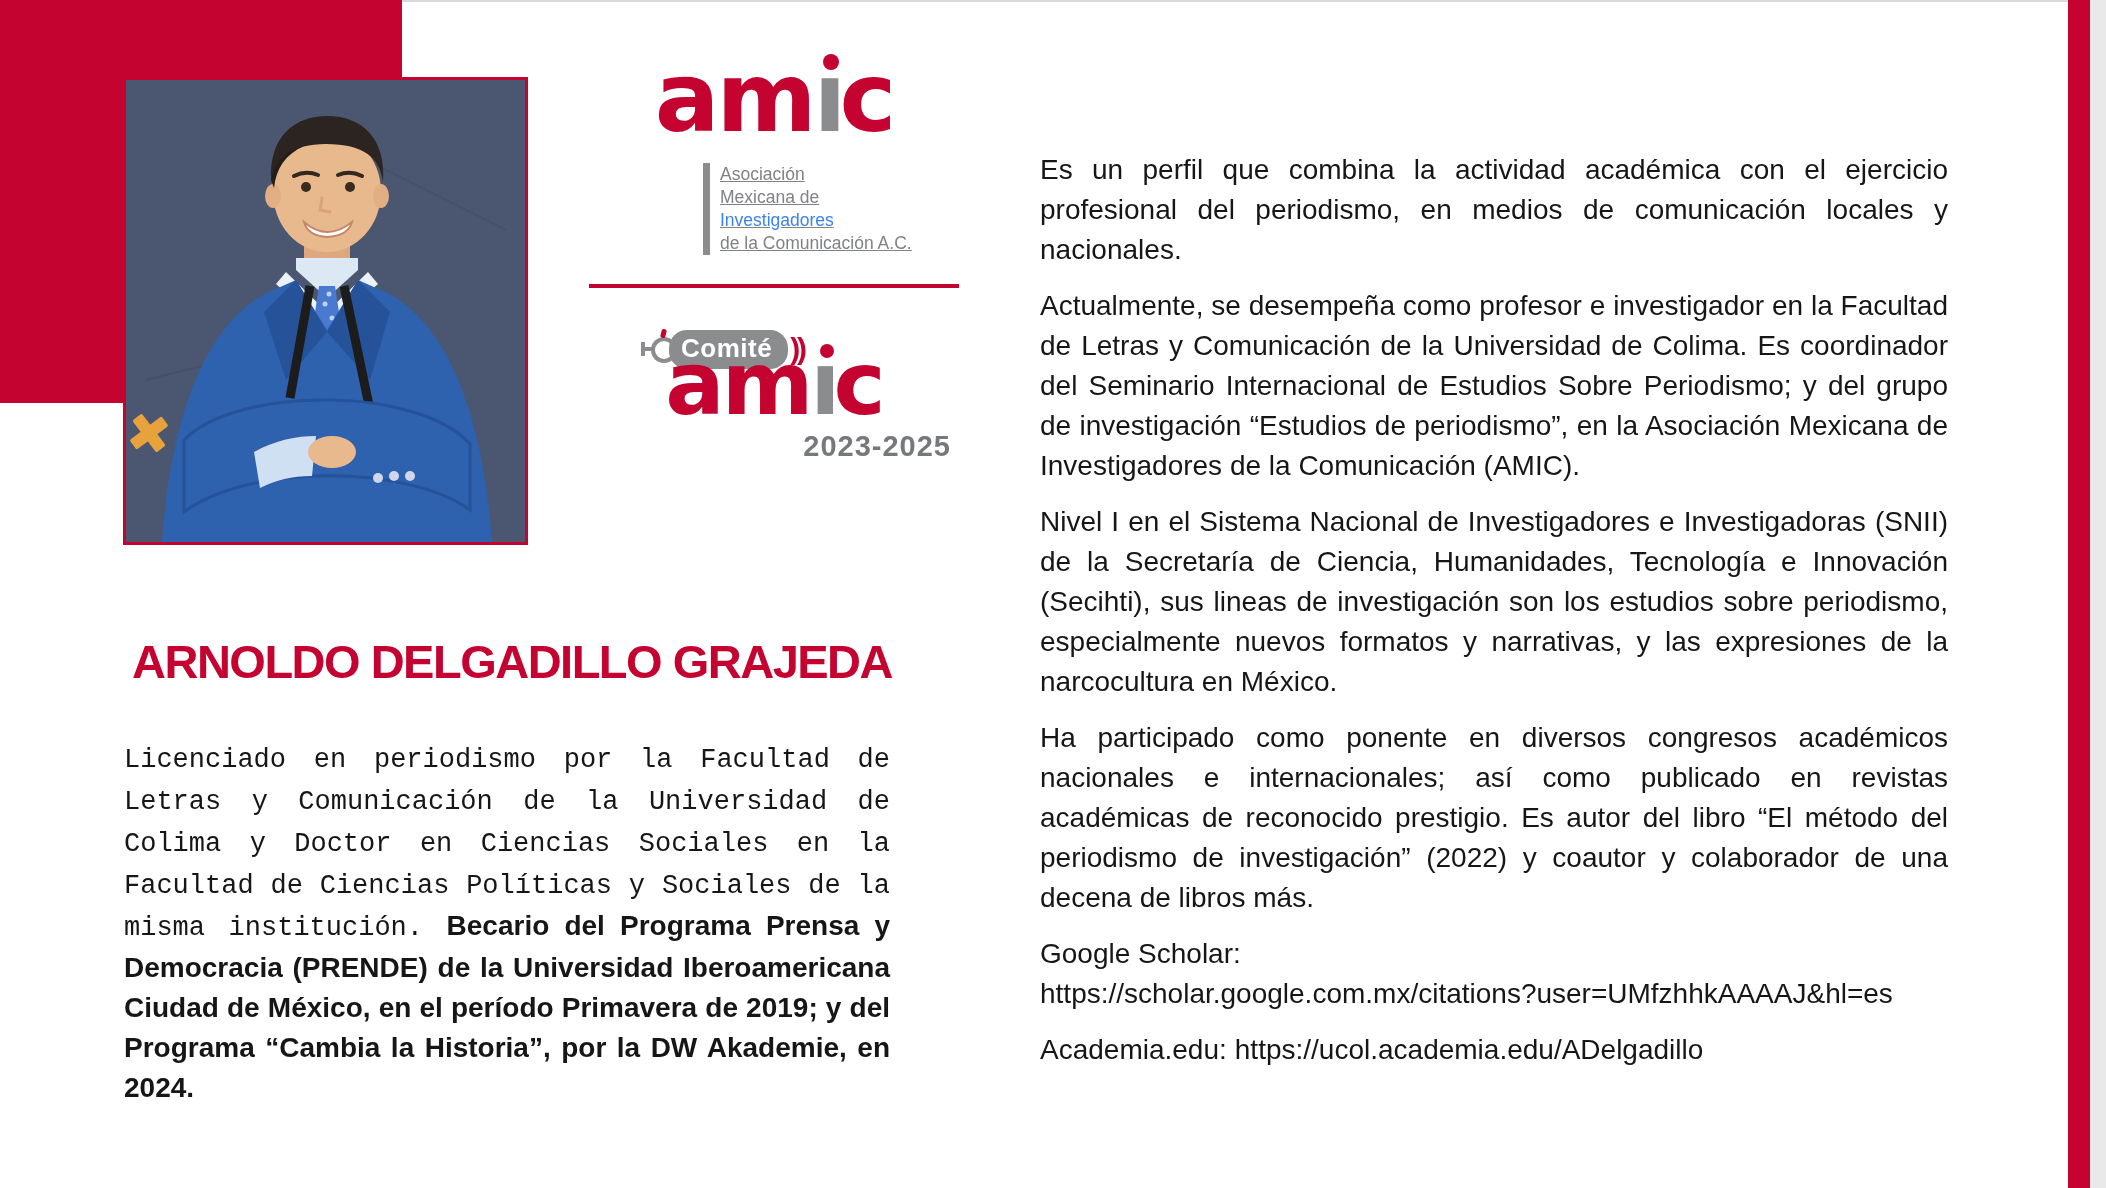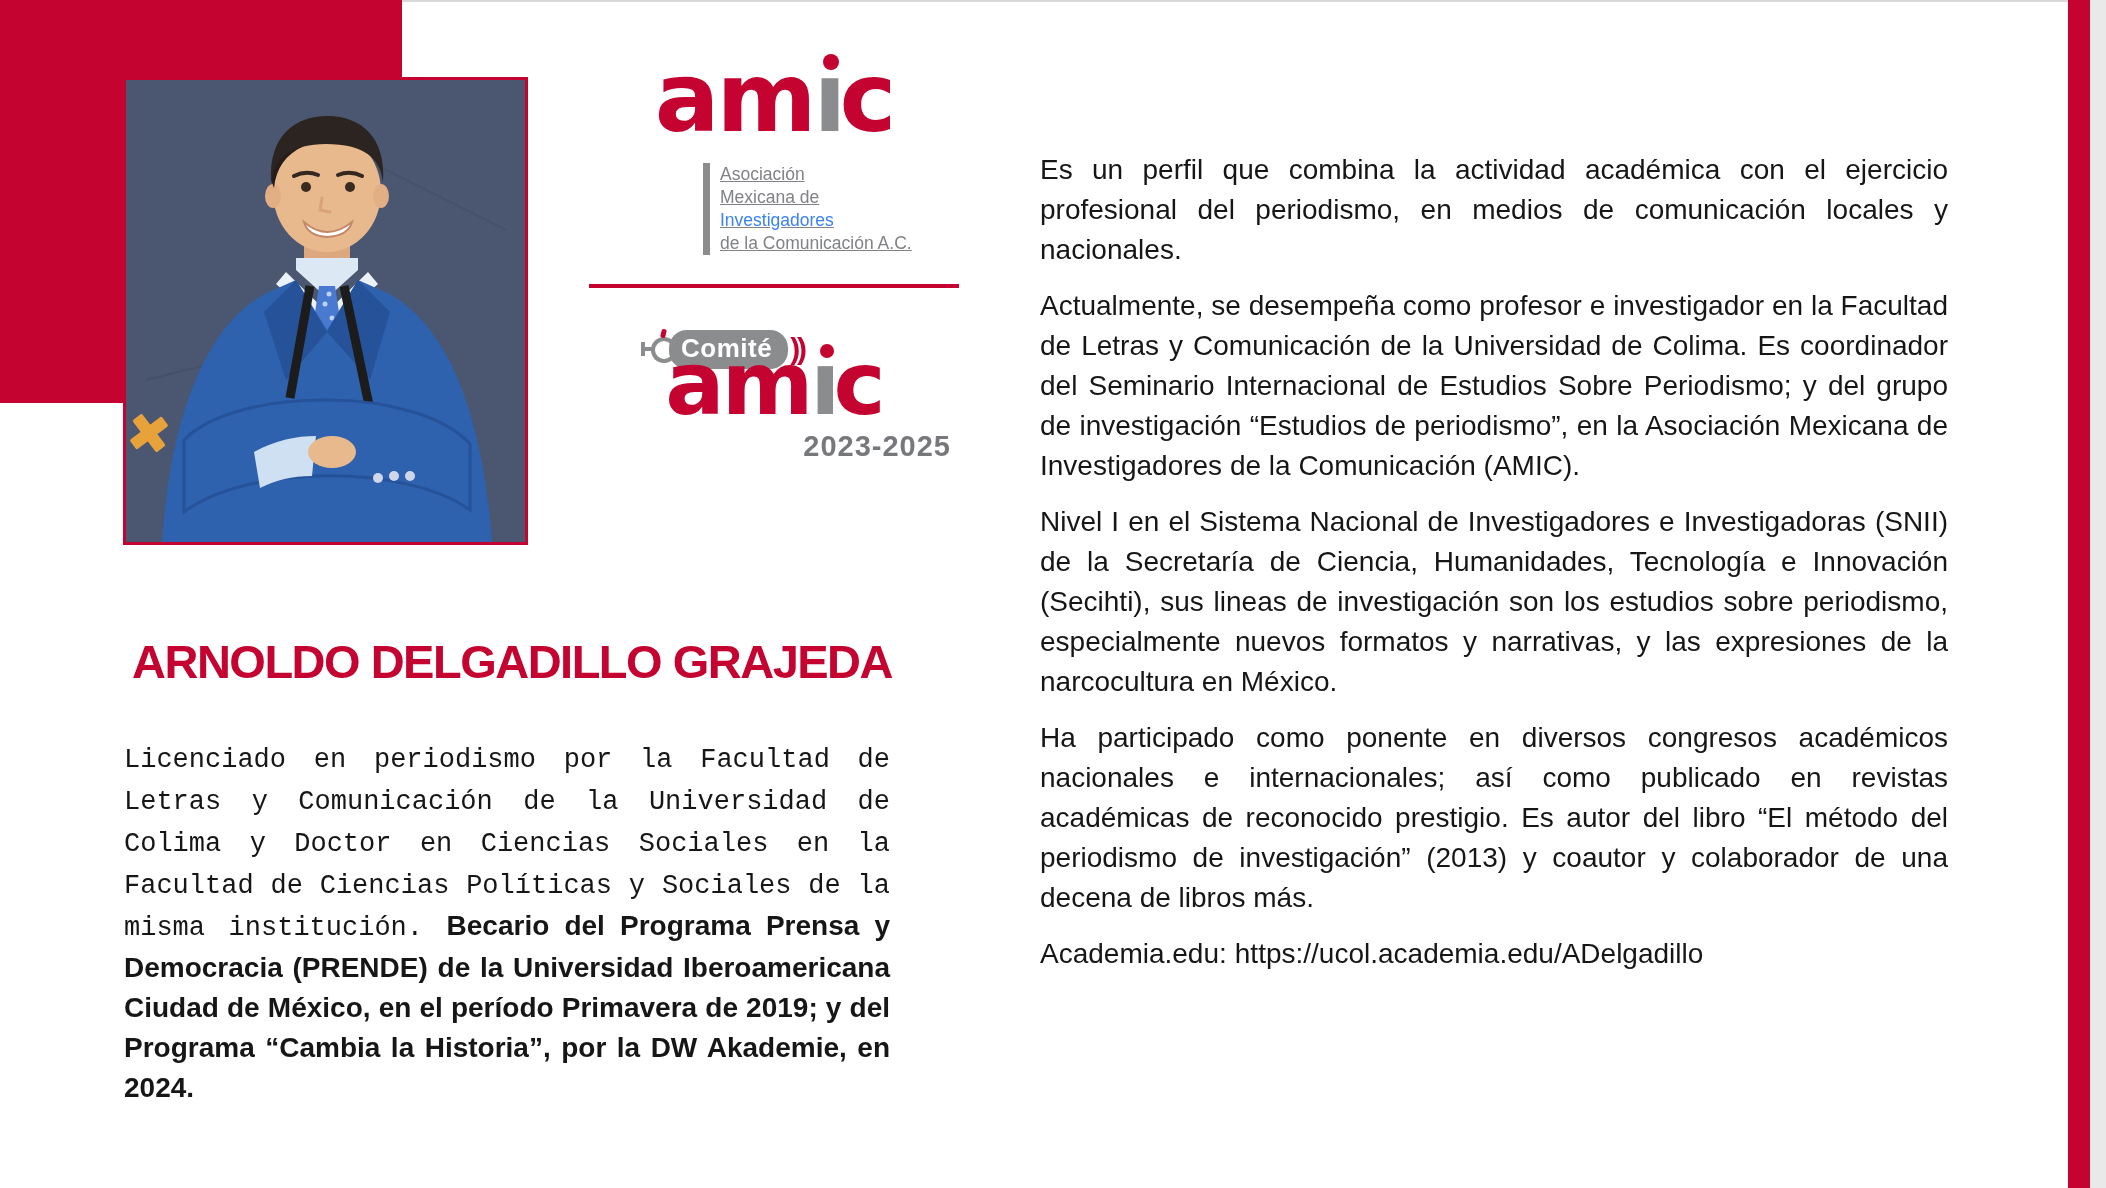--- a/index.html
+++ b/index.html
@@ -159,17 +159,21 @@
     <div class="period">2023-2025</div>
   </div>
 
   <h1 class="person-name">ARNOLDO DELGADILLO GRAJEDA</h1>
   <p class="bio-left"><span class="bio-part1">Licenciado en periodismo por la Facultad de Letras y Comunicación de la Universidad de Colima y Doctor en Ciencias Sociales en la Facultad de Ciencias Políticas y Sociales de la misma institución. </span><span class="bio-part2">Becario del Programa Prensa y Democracia (PRENDE) de la Universidad Iberoamericana Ciudad de México, en el período Primavera de 2019; y del Programa “Cambia la Historia”, por la DW Akademie, en 2024.</span></p>
 
   <div class="right-col">
     <p>Es un perfil que combina la actividad académica con el ejercicio profesional del periodismo, en medios de comunicación locales y nacionales.</p>
     <p>Actualmente, se desempeña como profesor e investigador en la Facultad de Letras y Comunicación de la Universidad de Colima. Es coordinador del Seminario Internacional de Estudios Sobre Periodismo; y del grupo de investigación “Estudios de periodismo”, en la Asociación Mexicana de Investigadores de la Comunicación (AMIC).</p>
     <p>Nivel I en el Sistema Nacional de Investigadores e Investigadoras (SNII) de la Secretaría de Ciencia, Humanidades, Tecnología e Innovación (Secihti), sus lineas de investigación son los estudios sobre periodismo, especialmente nuevos formatos y narrativas, y las expresiones de la narcocultura en México.</p>
-    <p>Ha participado como ponente en diversos congresos académicos nacionales e internacionales; así como publicado en revistas académicas de reconocido prestigio. Es autor del libro “El método del periodismo de investigación” (2013) y coautor y colaborador de una decena de libros más.</p>
+    <p>Ha participado como ponente en diversos congresos académicos nacionales e internacionales; así como publicado en revistas académicas de reconocido prestigio. Es autor del libro “El método del periodismo de investigación” (2022) y coautor y colaborador de una decena de libros más.</p>
+    <p class="link-line">
+        <span style="display:block">Google Scholar:</span>
+        <span class="url" style="display:block">https://scholar.google.com.mx/citations?user=UMfzhhkAAAAJ&amp;hl=es</span>
+      </p>
     <p class="link-line"><span class="link-label">Academia.edu:</span><span class="url">https://ucol.academia.edu/ADelgadillo</span></p>
   </div>
 
 </div>
 
 </body></html>

